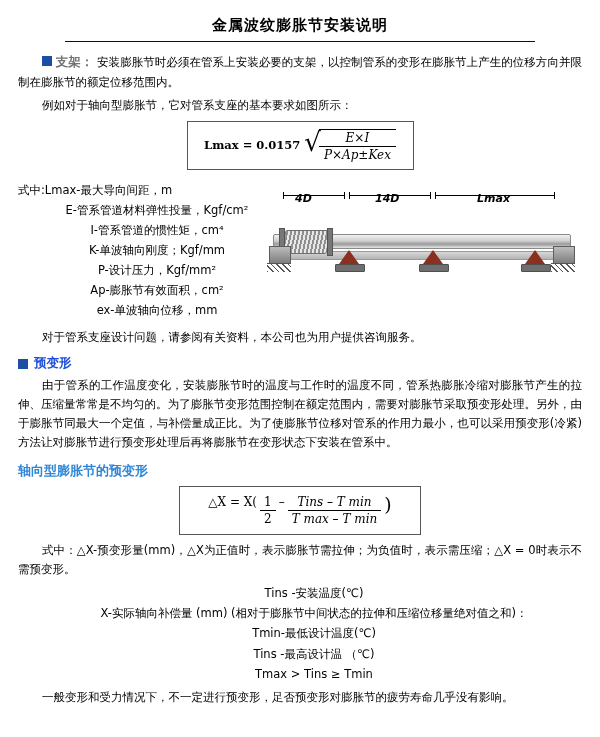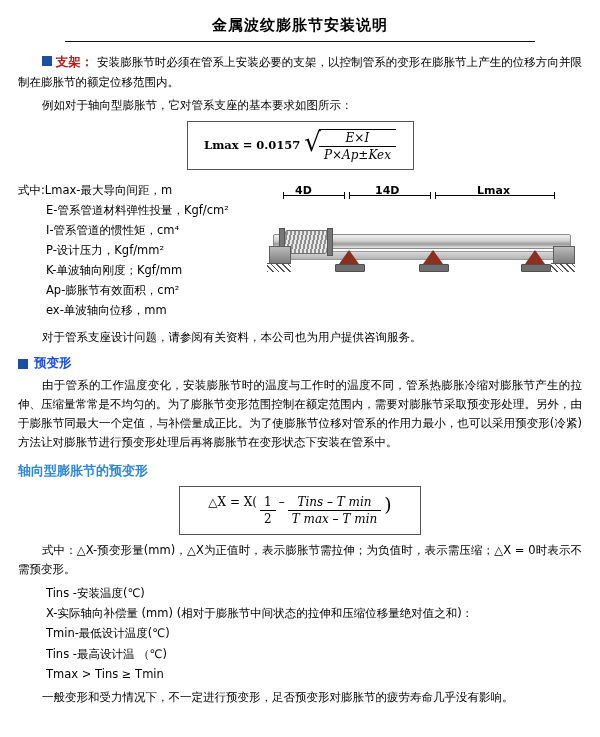--- a/index.html
+++ b/index.html
@@ -37,21 +37,21 @@
     display:inline-block;width:10px;height:10px;background:#1b4fa3;flex:none;
   }
   .sq-head .htxt{color:#1d4ed8;}
 
   .sub-head{
     font-size:13px;font-weight:bold;color:#2f86d6;margin:10px 0 6px 0;
   }
 
   .list{margin:2px 0 2px 0;}
   .list .li{font-size:11.5px;line-height:1.75;}
-  .lvl1{padding-left:28px;}
+  .lvl1{padding-left:28px;text-align:center;}
 
   
   .formula-box{
     margin:6px auto 8px auto;
     width:205px;
     border:1px solid #555;
     padding:7px 10px 7px 10px;
     display:flex;align-items:center;justify-content:center;gap:4px;
     font-family:"DejaVu Serif","Liberation Serif",serif;
     font-size:12px;
@@ -69,21 +69,21 @@
     position:relative;
     width:305px;height:112px;
     margin:2px 0 6px auto;
     margin-right:8px;
   }
   .dim-row{
     position:absolute;top:0;left:0;width:100%;
     font-size:11px;font-weight:bold;
     font-family:"DejaVu Sans","Liberation Sans",sans-serif;
   }
-  .dim{position:absolute;top:4px;}
+  .dim{position:absolute;top:12px;font-style:italic;}
   .dim-line{position:absolute;top:15px;height:1px;background:#000;}
   .dim-line:before,.dim-line:after{
     content:"";position:absolute;top:-3px;width:1px;height:7px;background:#000;
   }
   .dim-line:before{left:0;}
   .dim-line:after{right:0;}
 
   .pipe-wrap{position:absolute;left:0;top:26px;width:305px;height:86px;}
   .pipe{
     position:absolute;left:4px;top:28px;width:296px;height:13px;
@@ -144,21 +144,21 @@
 
 <div class="page">
 
   <div class="title">金属波纹膨胀节安装说明</div>
   <div class="title-rule"></div>
 
   <div class="body">
 
     <p class="indent">
       <span class="sq"></span>
-      <span style="color:#b91c1c;font-weight:bold;font-size:12.5px;">支架：</span>
+      <span style="color:#737373;font-weight:bold;font-size:12.5px;">支架：</span>
       <span>安装膨胀节时必须在管系上安装必要的支架，以控制管系的变形在膨胀节上产生的位移方向并限制在膨胀节的额定位移范围内。</span>
     </p>
 
     <p class="indent">例如对于轴向型膨胀节，它对管系支座的基本要求如图所示：</p>
 
     <div class="formula-box">
       <span class="lhs">Lmax = 0.0157</span>
       <span class="sqrt">
         <span class="radical">√</span>
         <span class="frac">
@@ -166,22 +166,22 @@
           <span class="den">P×Ap±Kex</span>
         </span>
       </span>
     </div>
 
     <div style="display:flex;align-items:flex-start;">
       <div class="list" style="width:250px;">
         <div class="li">式中:Lmax-最大导向间距，m</div>
         <div class="li lvl1">E-管系管道材料弹性投量，Kgf/cm²</div>
         <div class="li lvl1">I-管系管道的惯性矩，cm⁴</div>
+        <div class="li lvl1">K-单波轴向刚度；Kgf/mm</div>
         <div class="li lvl1">P-设计压力，Kgf/mm²</div>
-        <div class="li lvl1">K-单波轴向刚度；Kgf/mm</div>
         <div class="li lvl1">Ap-膨胀节有效面积，cm²</div>
         <div class="li lvl1">ex-单波轴向位移，mm</div>
       </div>
 
       <div class="diagram">
         <div class="dim-row">
           <span class="dim" style="left:26px;">4D</span>
           <span class="dim" style="left:106px;">14D</span>
           <span class="dim" style="left:208px;">Lmax</span>
           <span class="dim-line" style="left:14px;width:62px;"></span>

